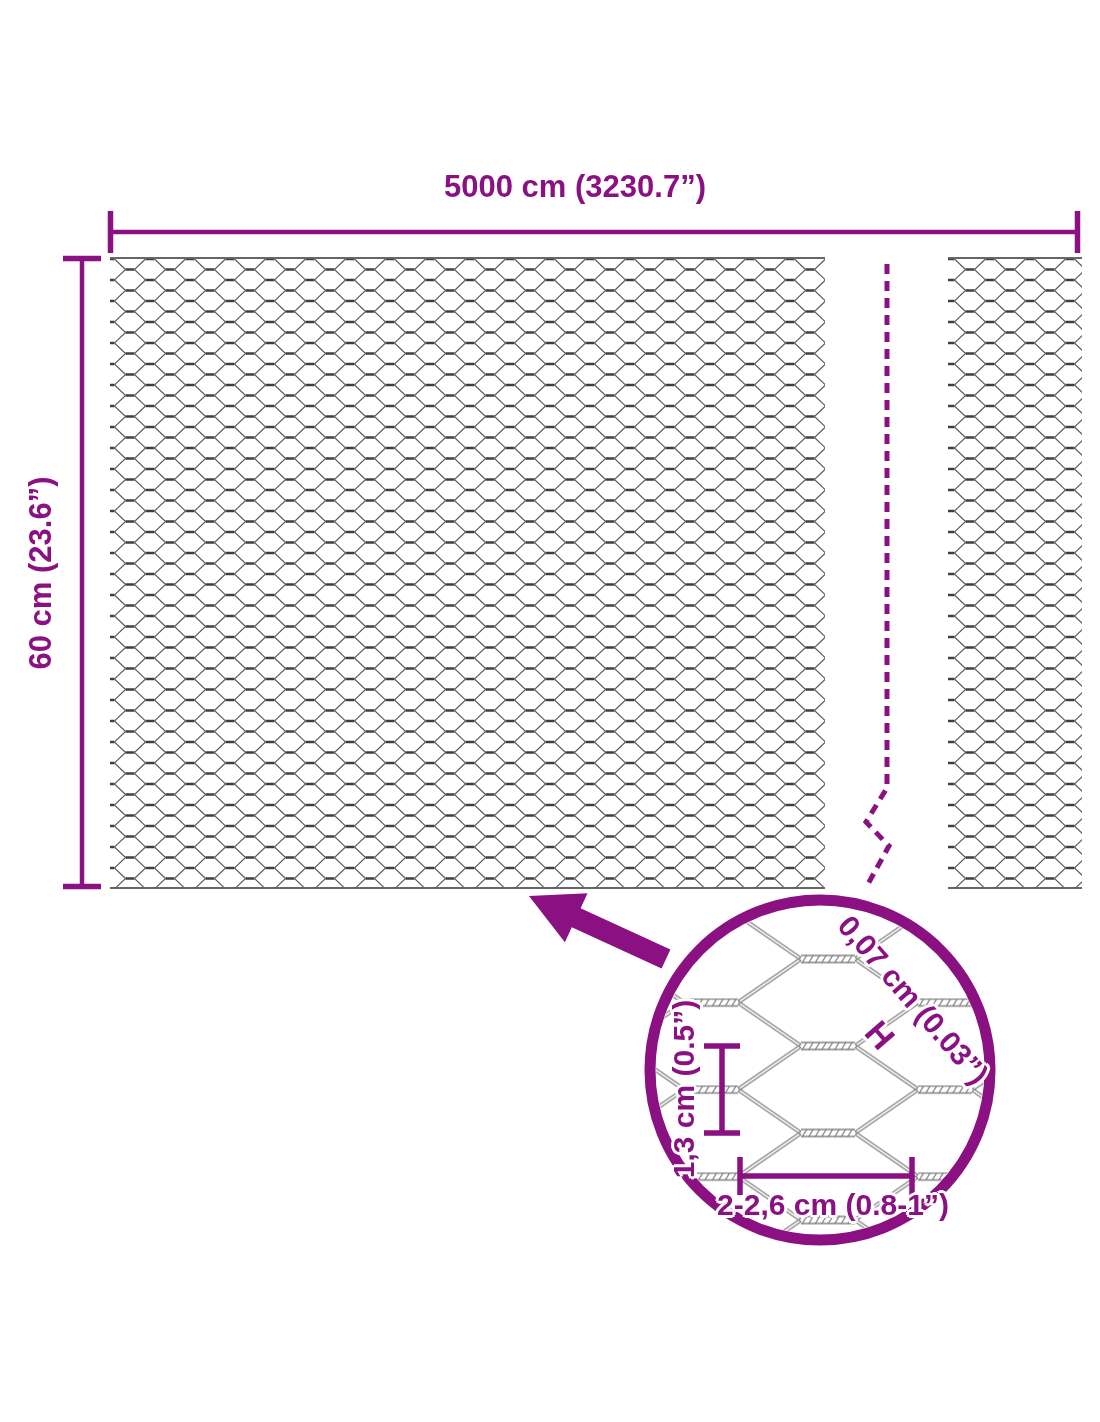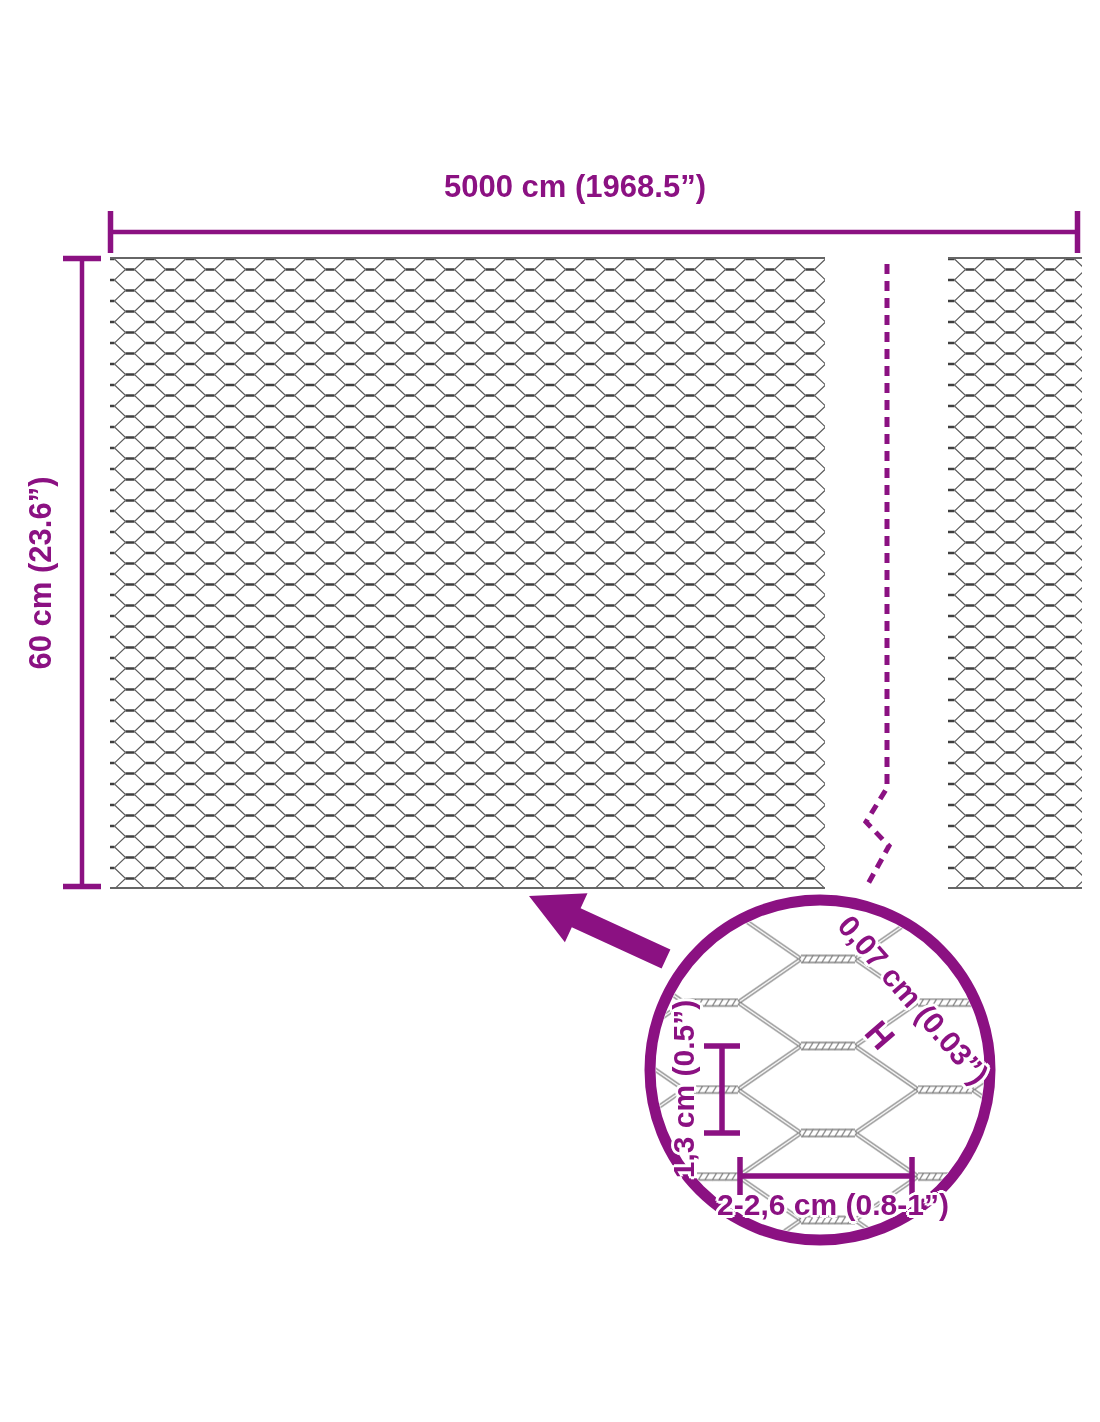--- a/index.html
+++ b/index.html
@@ -108,21 +108,21 @@
     <g>
       <rect x="650" y="900" width="340" height="340" fill="url(#zoommesh)" clip-path="url(#lensClip)"></rect>
       <circle class="lens" cx="820" cy="1070" r="170"></circle>
 
       <path class="dim2" d="M704,1046 H740 M704,1133 H740 M722,1046 V1133"></path>
 
       <path class="dim2" d="M740,1157 V1195 M912,1157 V1195 M740,1176 H912"></path>
     </g>
   </svg>
 
-  <div class="lbl" style="left:575px;top:186px;">5000 cm (1968.5”)</div>
+  <div class="lbl" style="left:575px;top:186px;">5000 cm (3230.7”)</div>
 
   <div class="lbl rot-ccw" style="left:40px;top:573px;">60 cm (23.6”)</div>
 
   <div class="lbl small rot-cw49 halo" style="left:913px;top:1000px;">0,07 cm (0.03”)</div>
 
   <div class="lbl marker rot-cw49 halo" style="left:880px;top:1035px;">H</div>
 
   <div class="lbl small rot-ccw halo" style="left:684px;top:1089px;">1,3 cm (0.5”)</div>
 
   <div class="lbl small halo" style="left:833px;top:1205px;text-align:right;">2-2,6 cm (0.8-1”)</div>

